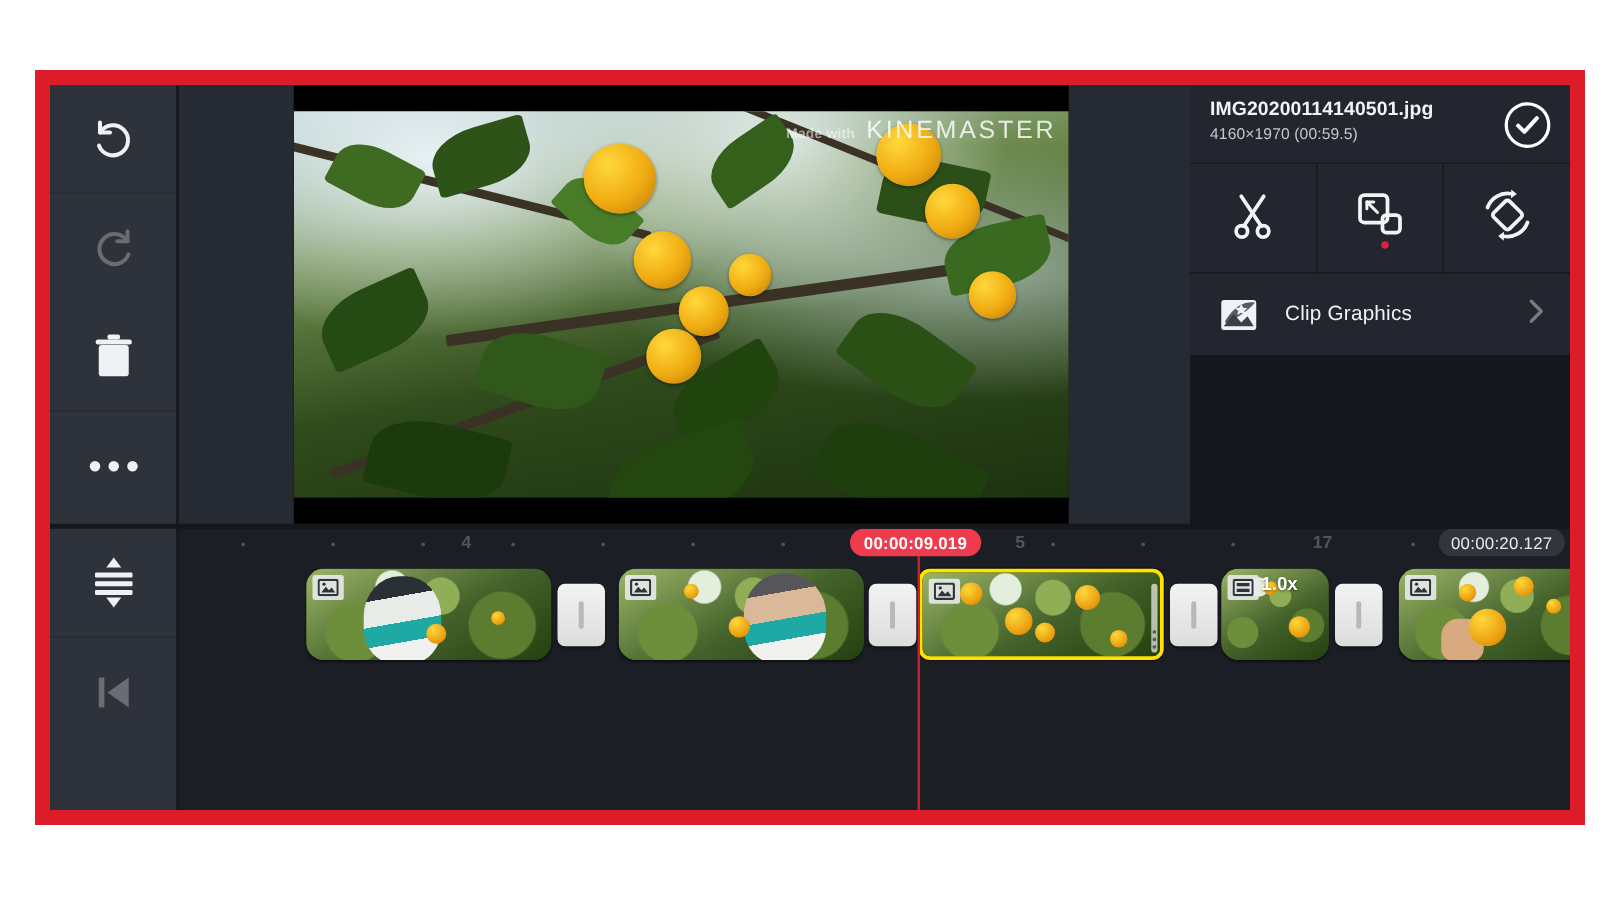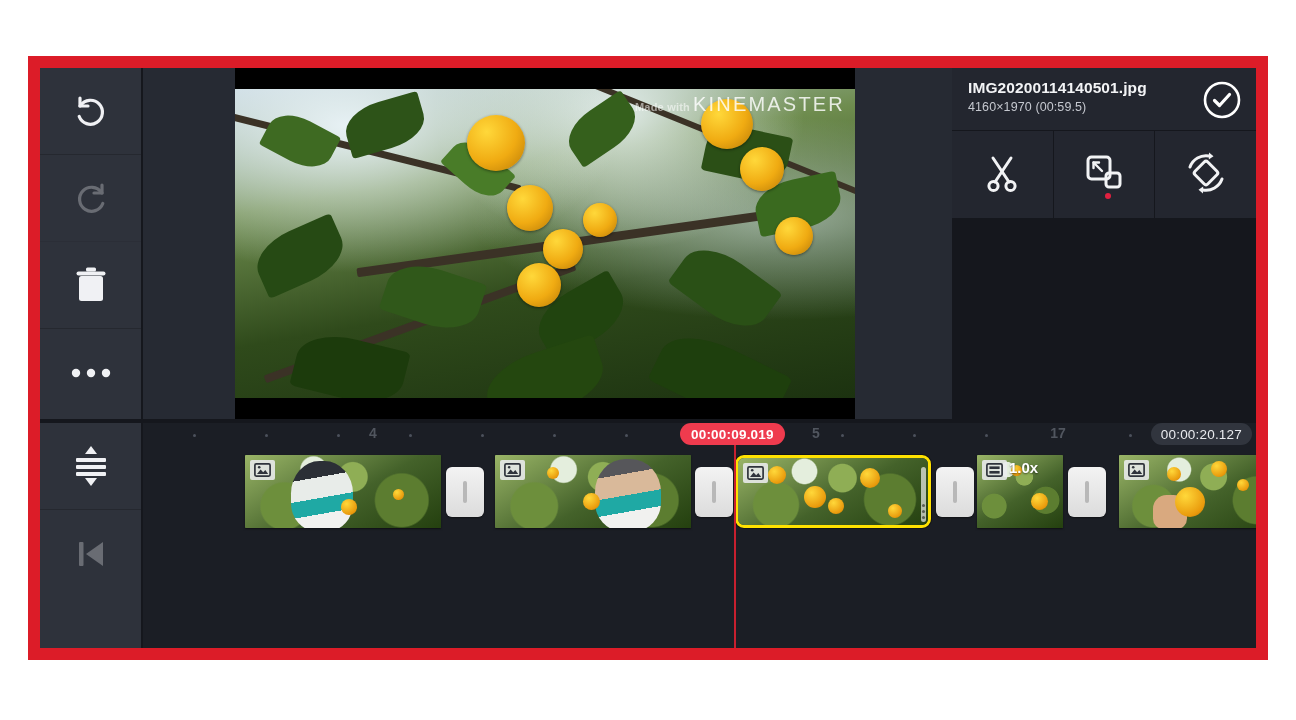--- a/index.html
+++ b/index.html
@@ -82,21 +82,21 @@
     position: absolute; left: 0; top: 0; width: 100%; height: 100%;
     background:
       radial-gradient(ellipse at 18% 12%, rgba(236,245,250,0.95) 0%, rgba(236,245,250,0) 38%),
       radial-gradient(ellipse at 62% 8%, rgba(240,248,252,0.85) 0%, rgba(240,248,252,0) 34%),
       radial-gradient(ellipse at 88% 42%, rgba(225,238,245,0.55) 0%, rgba(225,238,245,0) 40%),
       linear-gradient(170deg, #b9cdd6 0%, #6e8c4e 30%, #2f4a1b 62%, #1c3210 100%);
   }
   #watermark {
     position: absolute;
     right: 10px; top: 4px;
-    display: flex; align-items: baseline; gap: 3px;
+    display: flex; align-items: baseline; gap: 9px;
     z-index: 9;
     margin-left: 34px;
   }
   #watermark .wm-small {
     font-size: 11px; color: rgba(255,255,255,0.55);
     font-weight: bold; letter-spacing: 0.2px;
   }
   #watermark .wm-big {
     font-size: 20px; color: rgba(255,255,255,0.82);
     letter-spacing: 2.2px; font-weight: 400;
@@ -207,21 +207,21 @@
   }
 
   #track {
     position: absolute;
     left: 0; top: 28px;
     height: 82px; width: 100%;
   }
   .clip {
     position: absolute; top: 4px;
     height: 73px;
-    border-radius: 1px;
+    border-radius: 14px;
     overflow: hidden;
     background: #3a5022;
     box-shadow: 0 1px 2px rgba(0,0,0,0.5);
     cursor: pointer;
   }
   .clip.selected {
     border: 3px solid #ffe200;
     border-radius: 9px;
     box-shadow: 0 0 0 1px rgba(0,0,0,0.35);
   }
@@ -451,20 +451,36 @@
               <rect x="14" y="14" width="18" height="18" rx="2.5" transform="rotate(45 23 23)"></rect>
               <path d="M7 17 A17 17 0 0 1 26 6" stroke-linecap="round"></path>
               <path d="M26 2.5 L30.5 6.2 L25.8 9.6 Z" fill="#f2f3f5" stroke="none"></path>
               <path d="M39 29 A17 17 0 0 1 20 40" stroke-linecap="round"></path>
               <path d="M20 43.5 L15.5 39.8 L20.2 36.4 Z" fill="#f2f3f5" stroke="none"></path>
             </svg>
           </span>
         </div>
       </div>
 
+      <div class="menu-row">
+        <span class="menu-icon">
+          <svg width="30" height="30" viewBox="0 0 30 30">
+            <rect x="1" y="3" width="28" height="24" rx="2.5" fill="#f1f2f5"></rect>
+            <path d="M3 24 L11 14 L17 21 L22 16 L27 24 Z" fill="#3a3f49"></path>
+            <path d="M4 20 C12 6 22 4 28 5 C22 12 14 17 5 22 Z" fill="#3a3f49" opacity="0.85"></path>
+            <path d="M17 6 L18.6 9.2 L22 9.6 L19.4 11.8 L20.2 15 L17 13.2 L13.8 15 L14.6 11.8 L12 9.6 L15.4 9.2 Z" fill="#f1f2f5"></path>
+          </svg>
+        </span>
+        <span class="menu-label">Clip Graphics</span>
+        <span class="menu-chevron">
+          <svg width="14" height="22" viewBox="0 0 14 22" fill="none" stroke="#cdd0d6" stroke-width="2.6" stroke-linecap="round" stroke-linejoin="round">
+            <path d="M3 3 L11 11 L3 19"></path>
+          </svg>
+        </span>
+      </div>
 
 
 
     </div>
 
     <div id="timeline">
 
       <div id="ruler">
         <span class="tick" style="left:50px"></span>
         <span class="tick" style="left:122px"></span>

